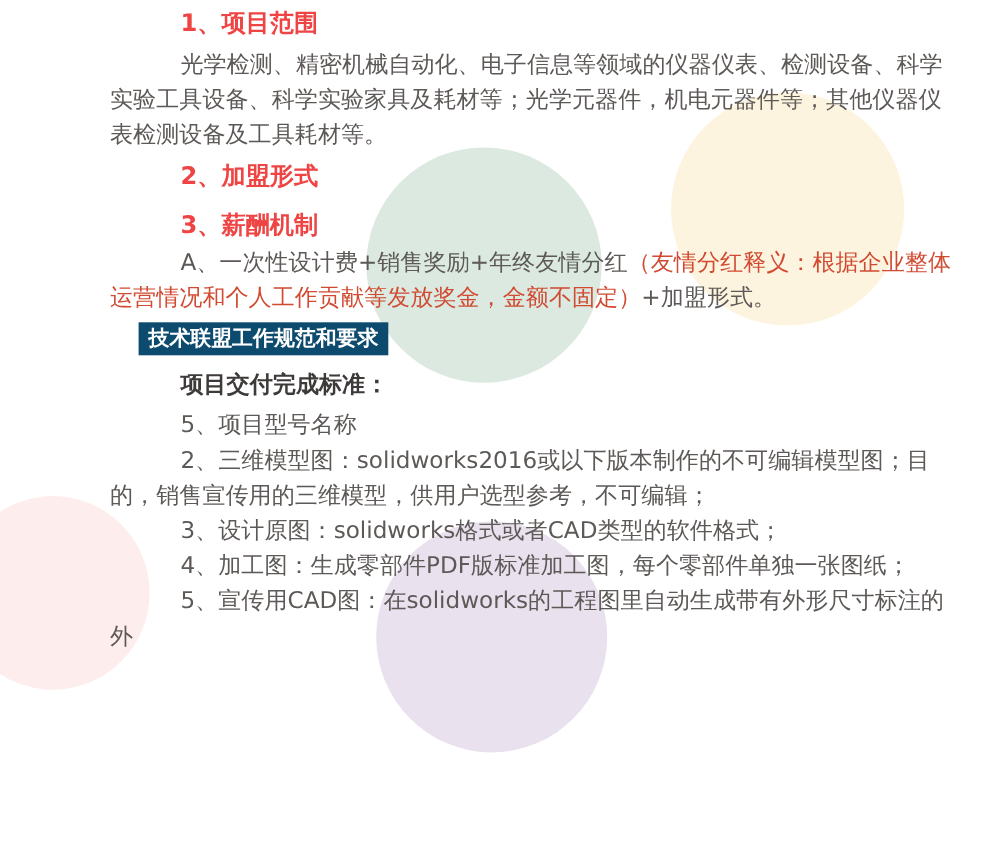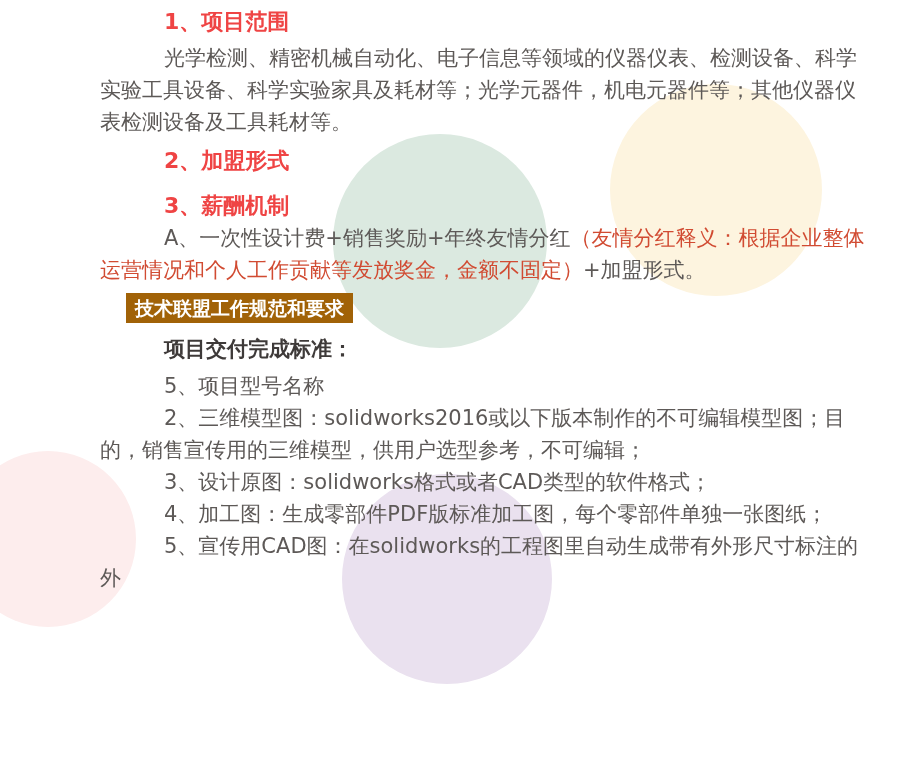--- a/index.html
+++ b/index.html
@@ -45,21 +45,21 @@
 
   p.para { margin: 0; text-indent: 64px; }
   .mb5 { margin-bottom: 5px; }
   .mb9 { margin-bottom: 9px; }
 
   .red { color: #d14b32; }
 
   .banner {
     width: fit-content;
     margin: 7px 0 0 26px;
-    background: #a16207;
+    background: #0c4a6e;
     color: #ffffff;
     font-weight: bold;
     font-size: 19px;
     line-height: 26px;
     padding: 2px 9px;
   }
 
   .sub-heading {
     margin: 11px 0 6px 0;
     padding-left: 64px;

